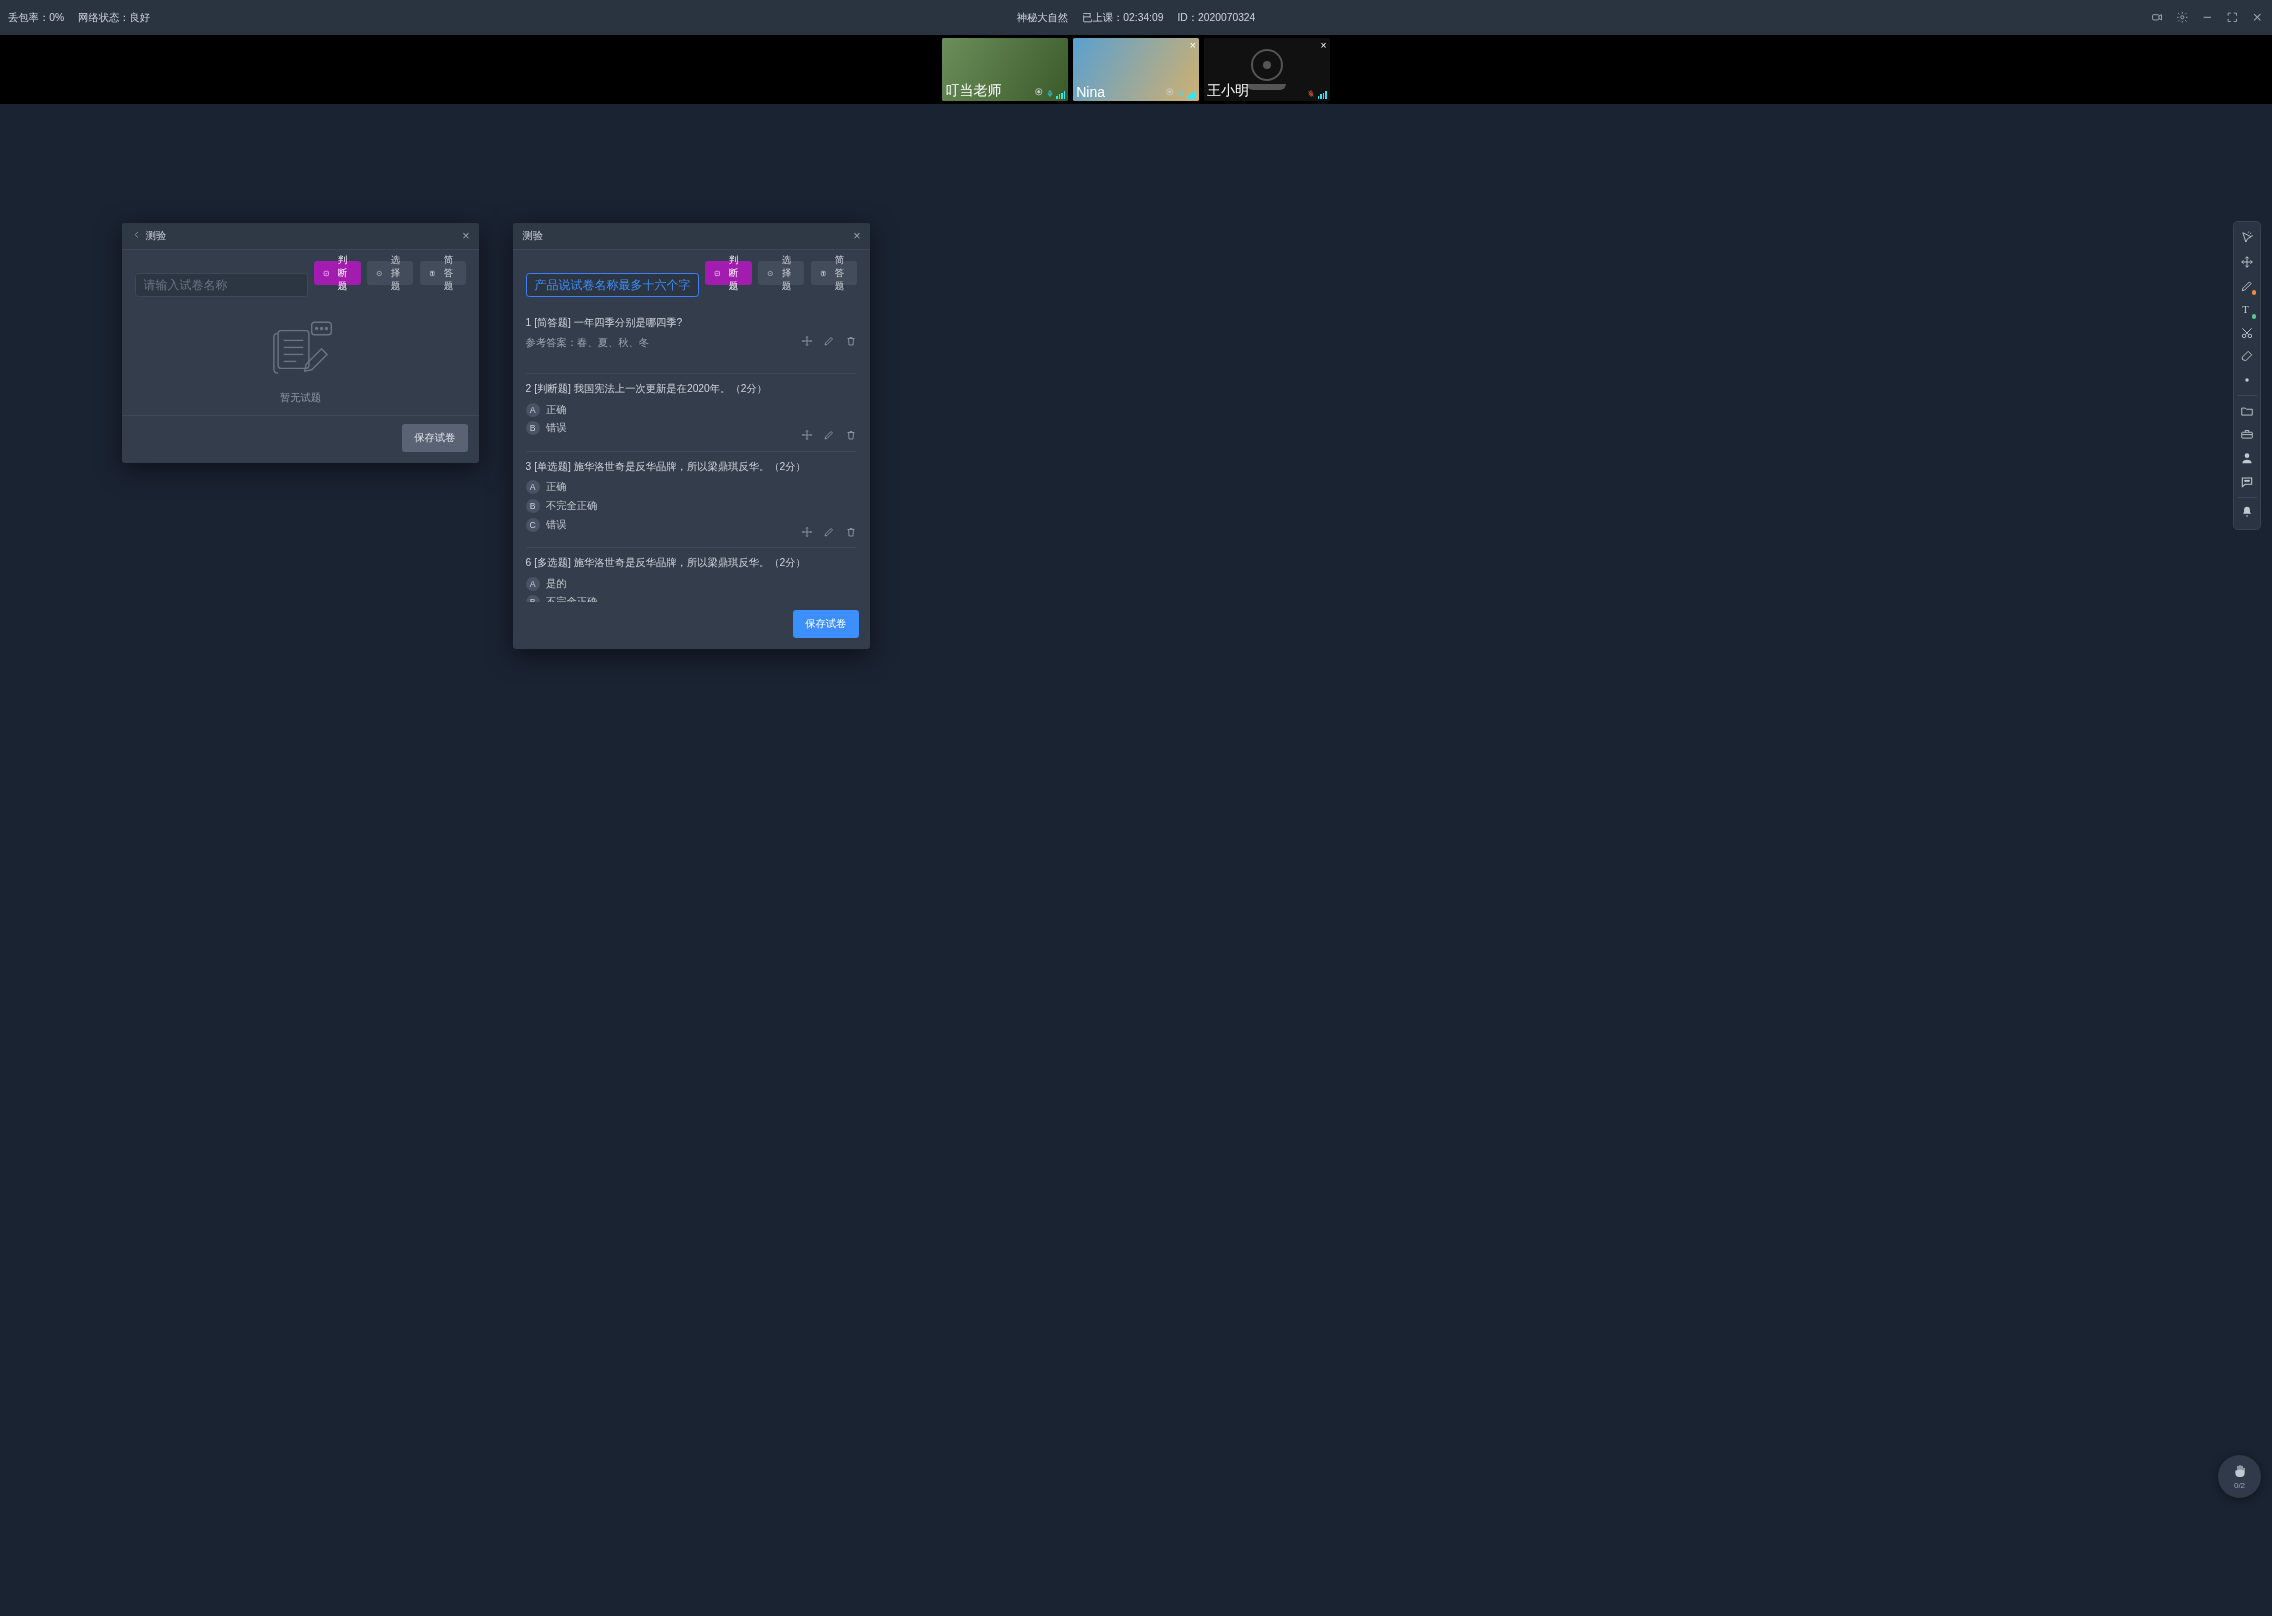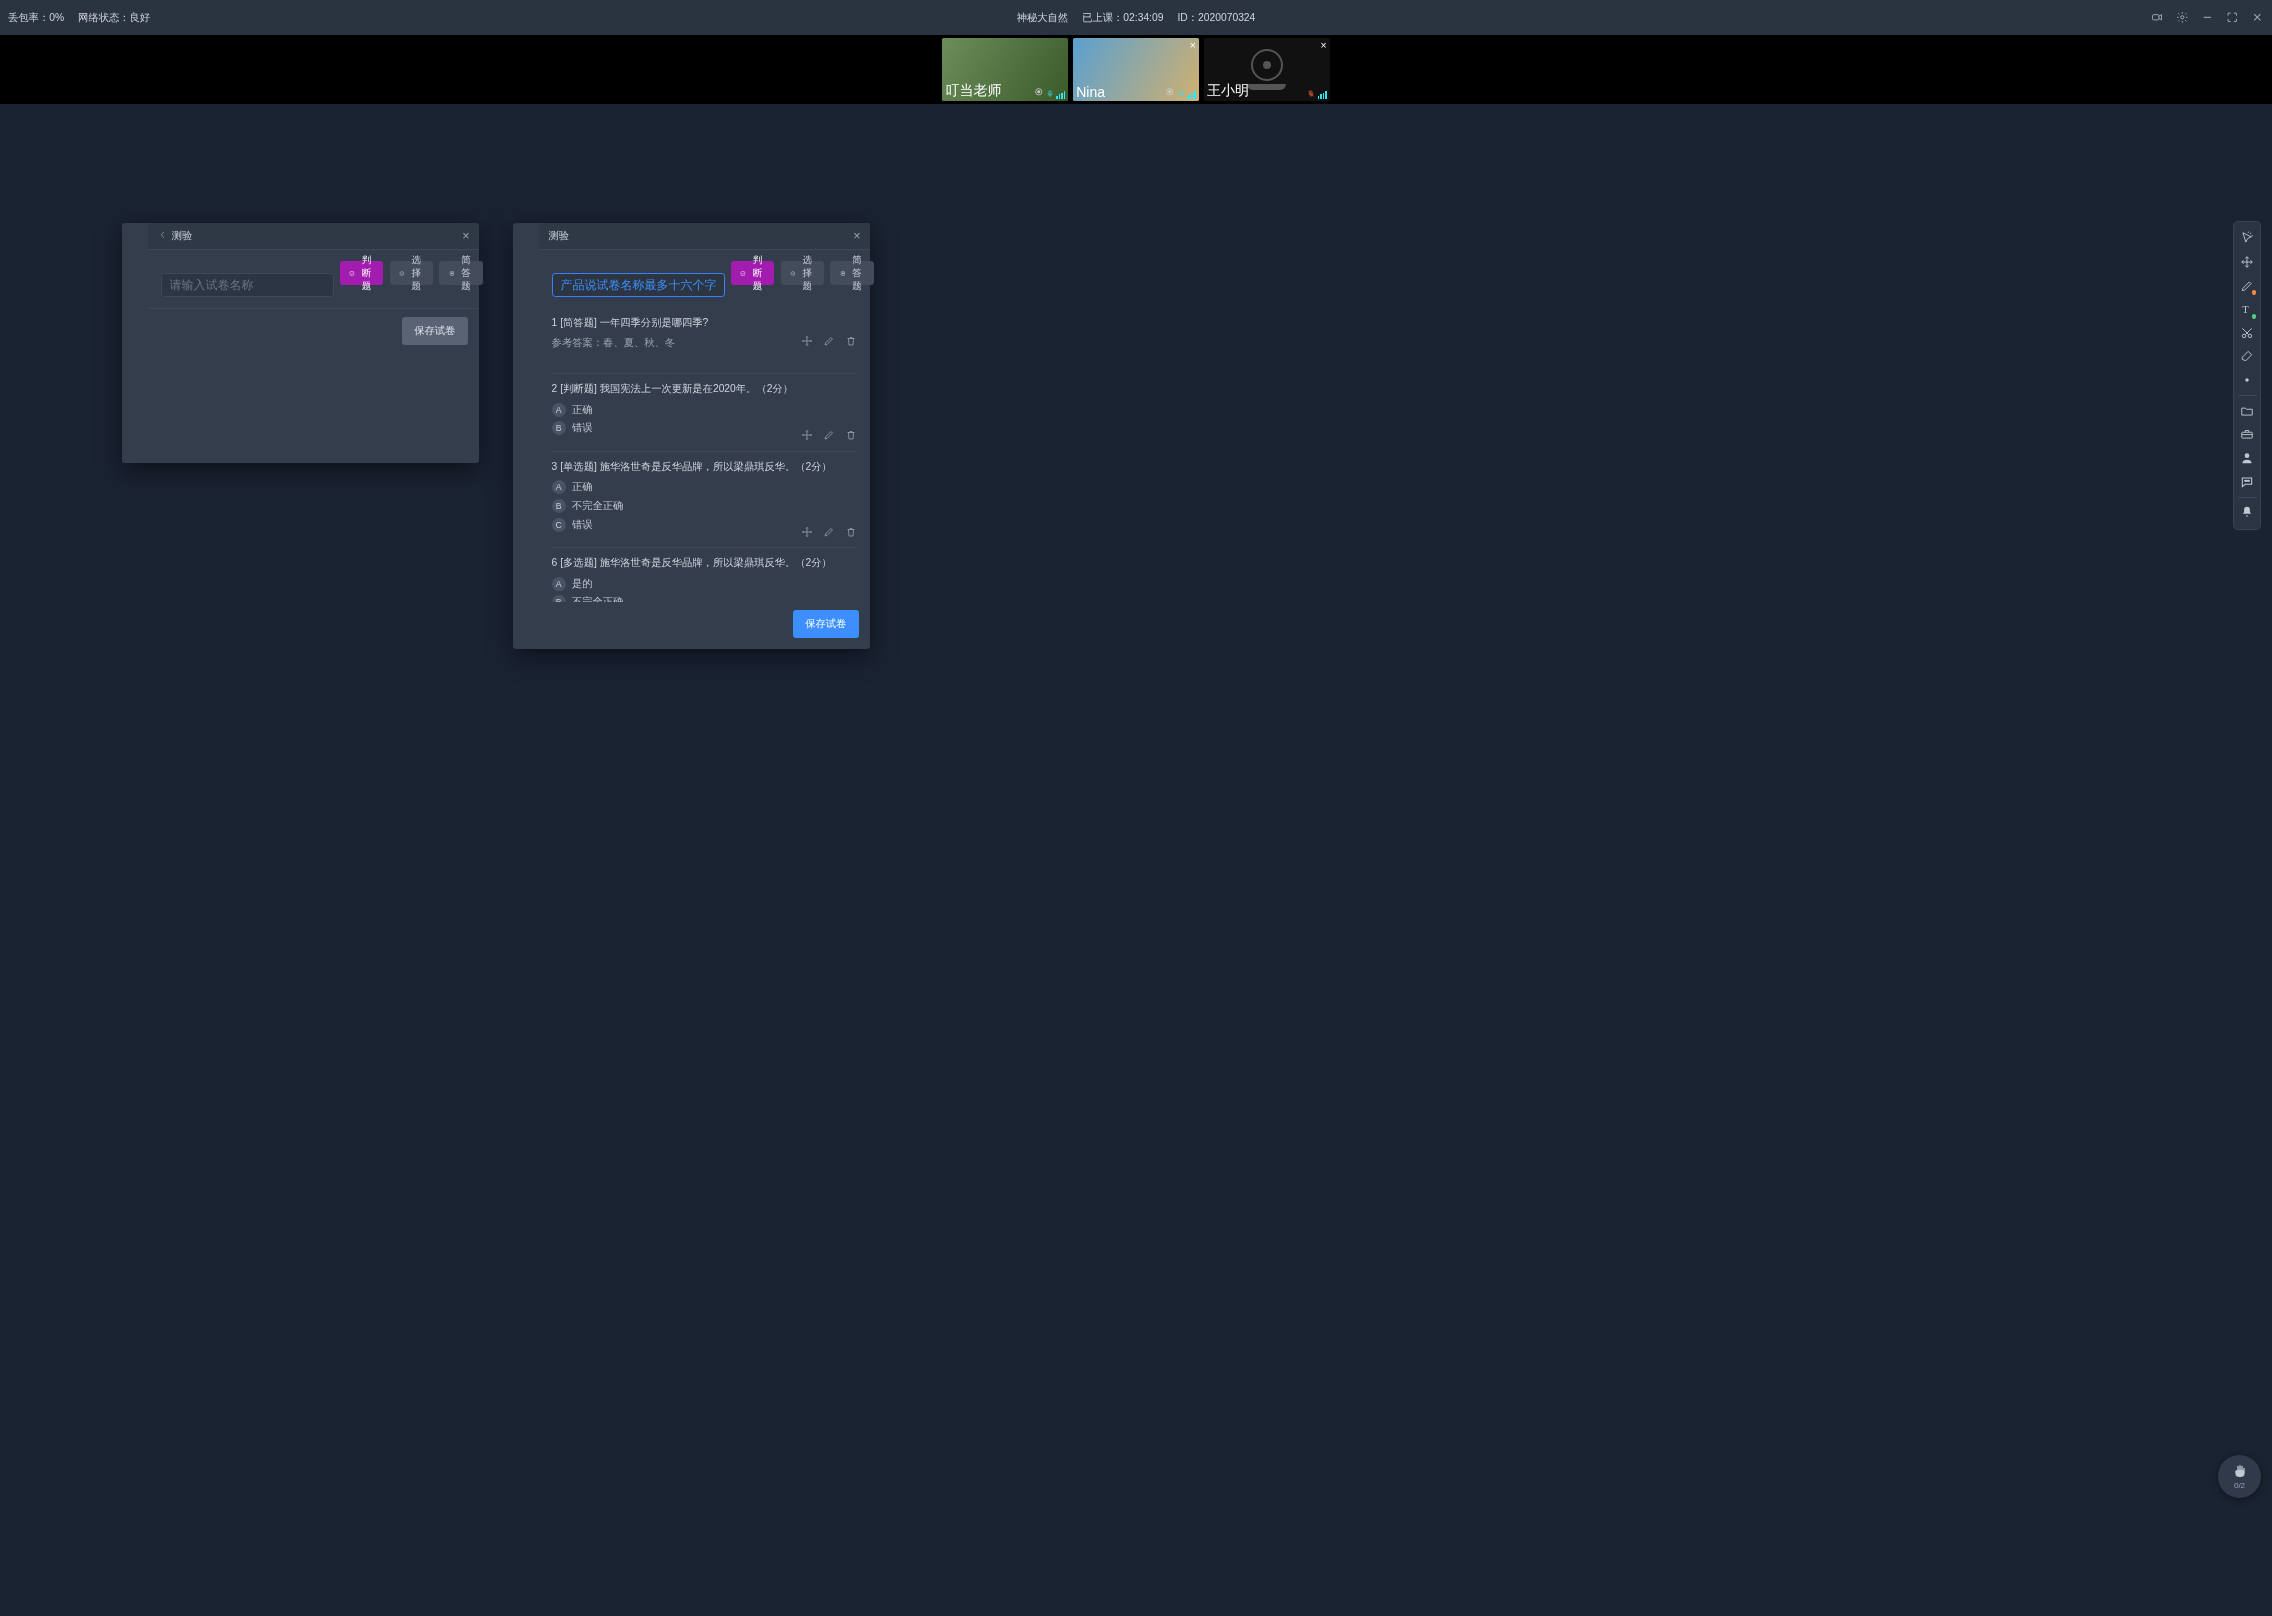--- a/index.html
+++ b/index.html
@@ -97,21 +97,21 @@
   }
   .hand-btn svg{width:16px;height:16px;margin-bottom:1.6px}
   .hand-btn .cnt{font-size:8px;color:#9aa3b0}
 
   
   .panel {
     position:absolute;
     background:#343d4b;
     border-radius:3.2px;
     box-shadow:0 6.3px 24px rgba(0,0,0,0.5);
-    display:flex; flex-direction:column;padding-left:26px;
+    display:flex; flex-direction:column;
   }
   .panel-left { left:122px; top:223px; width:357px; height:240px; }
   .panel-right{ left:513px; top:223px; width:357px; height:426px; }
   .panel-header{
     height:27px; display:flex; align-items:center;
     padding:0 9.5px; border-bottom:0.8px solid #3d4756;
     background:#2f3845;
     border-radius:3.2px 3.2px 0 0;
   }
   .panel-header .back{cursor:pointer;margin-right:4.7px;color:#9aa3b0}
@@ -411,20 +411,38 @@
       <span>选择题</span>
     </button>
     <button class="pill-btn pill-ghost">
       <svg viewBox="0 0 24 24" fill="none" stroke="currentColor" stroke-width="2" style="font-size:12px">
           <rect x="5" y="4" width="14" height="16" rx="2"></rect>
           <text x="9" y="16" font-size="10" fill="currentColor">T</text>
         </svg>
       <span>简答题</span>
     </button>
   </div>
+  <div class="empty-state">
+    <div class="empty-illus">
+      <svg width="71" height="63" viewBox="0 0 100 90" fill="none" stroke="#6a7484" stroke-width="2">
+        <rect x="18" y="18" width="44" height="54" rx="4"></rect>
+        <path d="M18 22c-4 0-6 2-6 5v46c0 4 3 6 6 6"></path>
+        <line x1="26" y1="32" x2="54" y2="32"></line>
+          <line x1="26" y1="42" x2="54" y2="42"></line>
+        <line x1="26" y1="52" x2="54" y2="52"></line>
+          <line x1="26" y1="62" x2="44" y2="62"></line>
+        <rect x="66" y="6" width="28" height="18" rx="4"></rect>
+        <circle cx="73" cy="15" r="1.5" fill="#6a7484"></circle>
+          <circle cx="80" cy="15" r="1.5" fill="#6a7484"></circle>
+          <circle cx="87" cy="15" r="1.5" fill="#6a7484"></circle>
+        <path d="M58 66l22-22 8 8-22 22-10 2z"></path>
+      </svg>
+    </div>
+    <span>暂无试题</span>
+  </div>
   <div class="panel-footer">
     <button class="save-btn save-grey">保存试卷</button>
   </div>
 </div>
 
 <div class="panel panel-right">
   <div class="panel-header">
     <span class="title">测验</span>
     <span class="close">×</span>
   </div>

